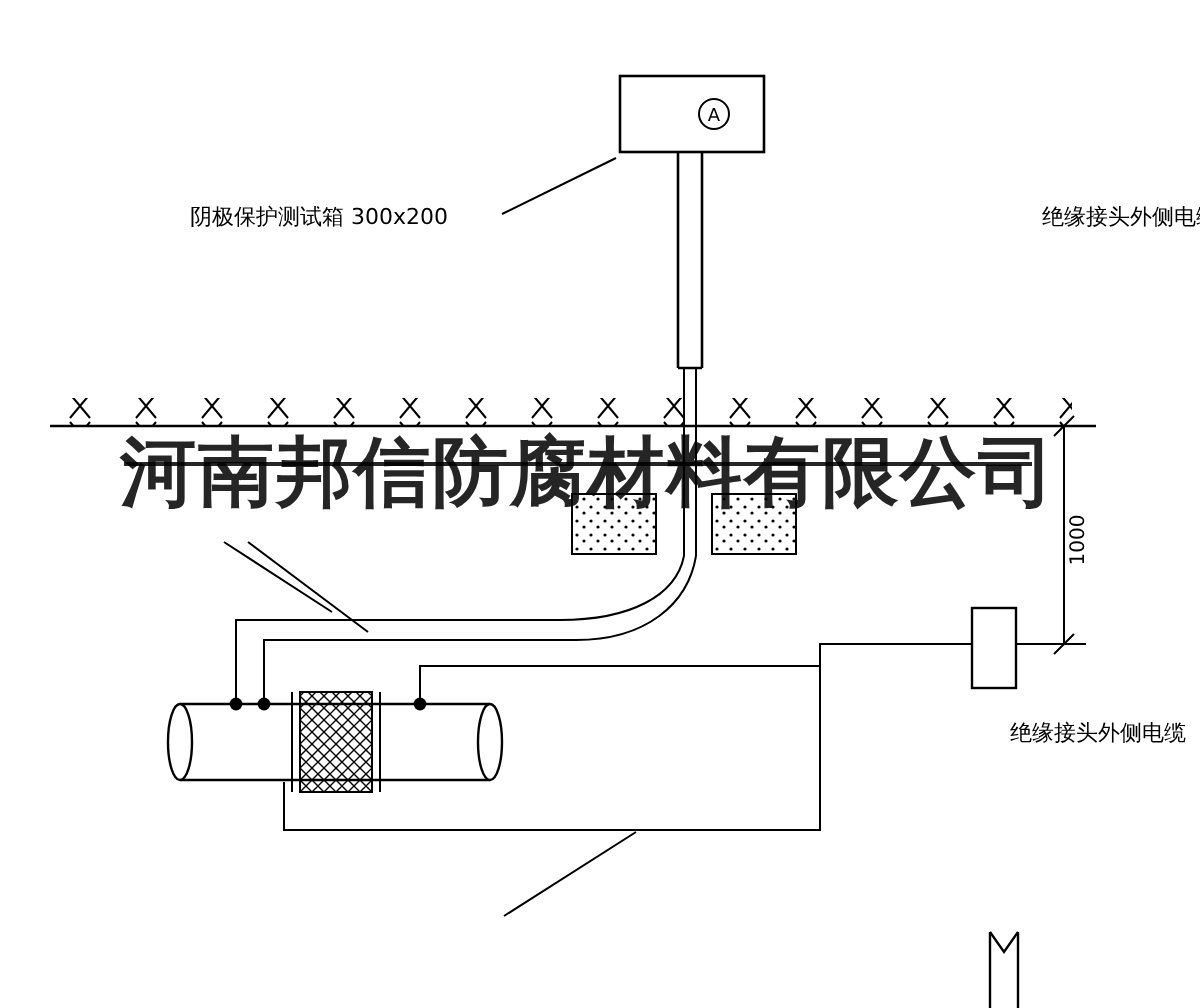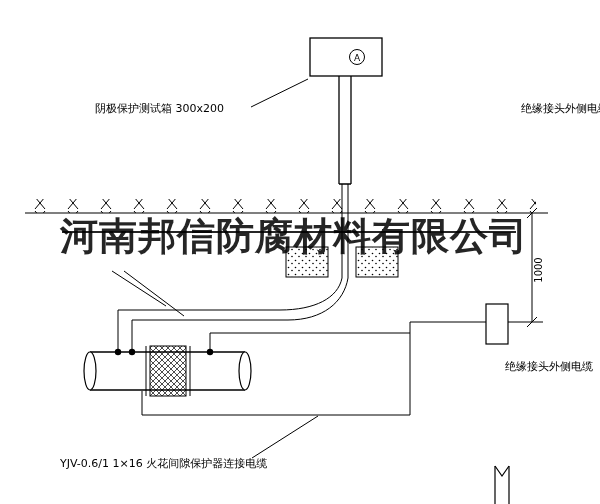--- a/index.html
+++ b/index.html
@@ -95,18 +95,17 @@
 
     <g stroke="#000" stroke-width="1.2" fill="none">
       <path d="M495,466 V504 M509,466 V504"></path>
       <path d="M495,466 L502,476 L509,466"></path>
     </g>
   </svg>
 
   <div class="lbl" style="left:95px;top:101px">阴极保护测试箱 300x200</div>
   <div class="lbl" style="left:521px;top:101px">绝缘接头外侧电缆</div>
   <div class="lbl" style="left:505px;top:359px">绝缘接头外侧电缆</div>
-  <div class="lbl" style="left:60px;top:456px">YJV-0.6/1 1×16  火花间隙保护器连接电缆</div>
 
   <div class="watermark">河南邦信防腐材料有限公司</div>
   <div class="watermark-line"></div>
 
 </div>
 
 </body></html>

